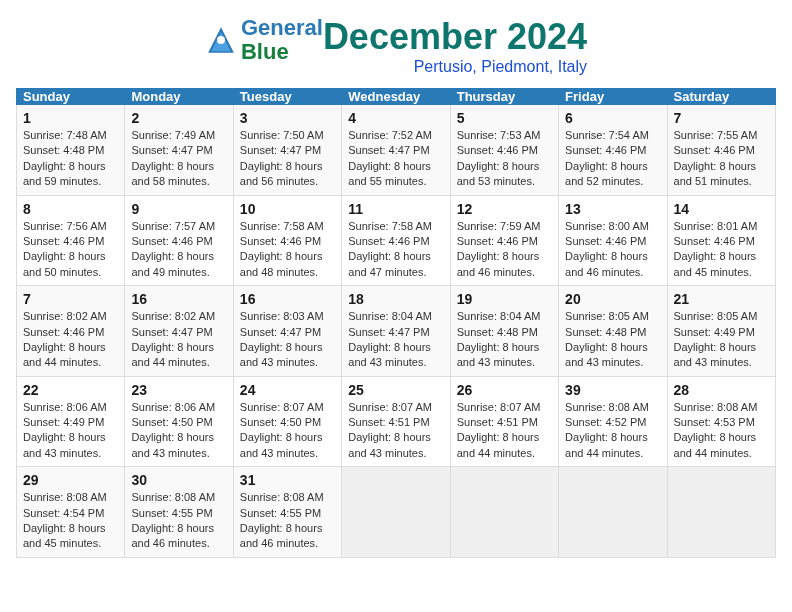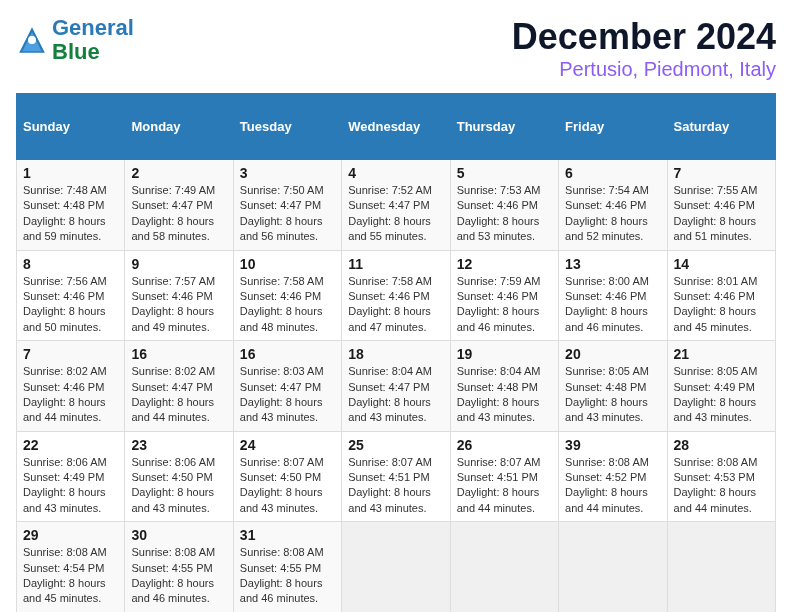--- a/index.html
+++ b/index.html
@@ -5,21 +5,21 @@
     * { box-sizing: border-box; margin: 0; padding: 0; }
     body {
       font-family: Arial, sans-serif;
       background: #fff;
       width: 792px;
       min-height: 612px;
       padding: 16px;
     }
     .header-area {
       display: flex;
-      justify-content: space-between;
+      justify-content: center;
       align-items: flex-start;
       margin-bottom: 12px;
     }
     .logo {
       display: flex;
       align-items: center;
     }
     .logo-text {
       font-size: 22px;
       font-weight: bold;
@@ -33,35 +33,35 @@
       width: 32px;
       height: 32px;
       margin-right: 4px;
     }
     .title-area {
       text-align: right;
     }
     .month-title {
       font-size: 36px;
       font-weight: bold;
-      color: #0f172a;
+      color: #0f766e;
     }
     .location-subtitle {
-      font-size: 20px;
-      color: #8b5cf6;
+      font-size: 16px;
+      color: #1d4ed8;
     }
     table {
       width: 100%;
       border-collapse: collapse;
       font-size: 11px;
     }
     thead tr th {
       background-color: #2a7ab8;
       color: #fff;
-      padding: 25px 6px;
+      padding: 0 6px;
       text-align: left;
       font-size: 13px;
       font-weight: bold;
       border: 1px solid #2a7ab8;
     }
     tbody tr td {
       border: 1px solid #ddd;
       padding: 5px 6px;
       vertical-align: top;
       width: 14.28%;

